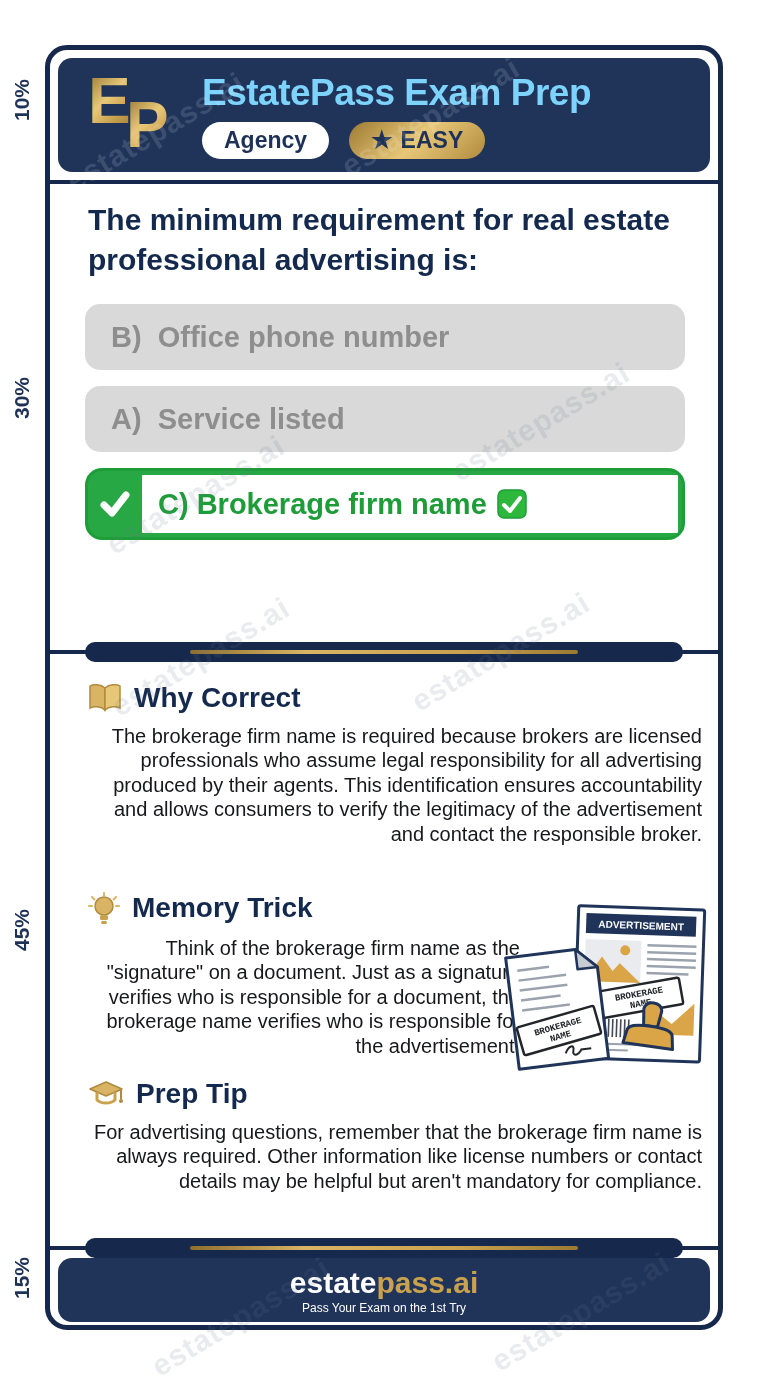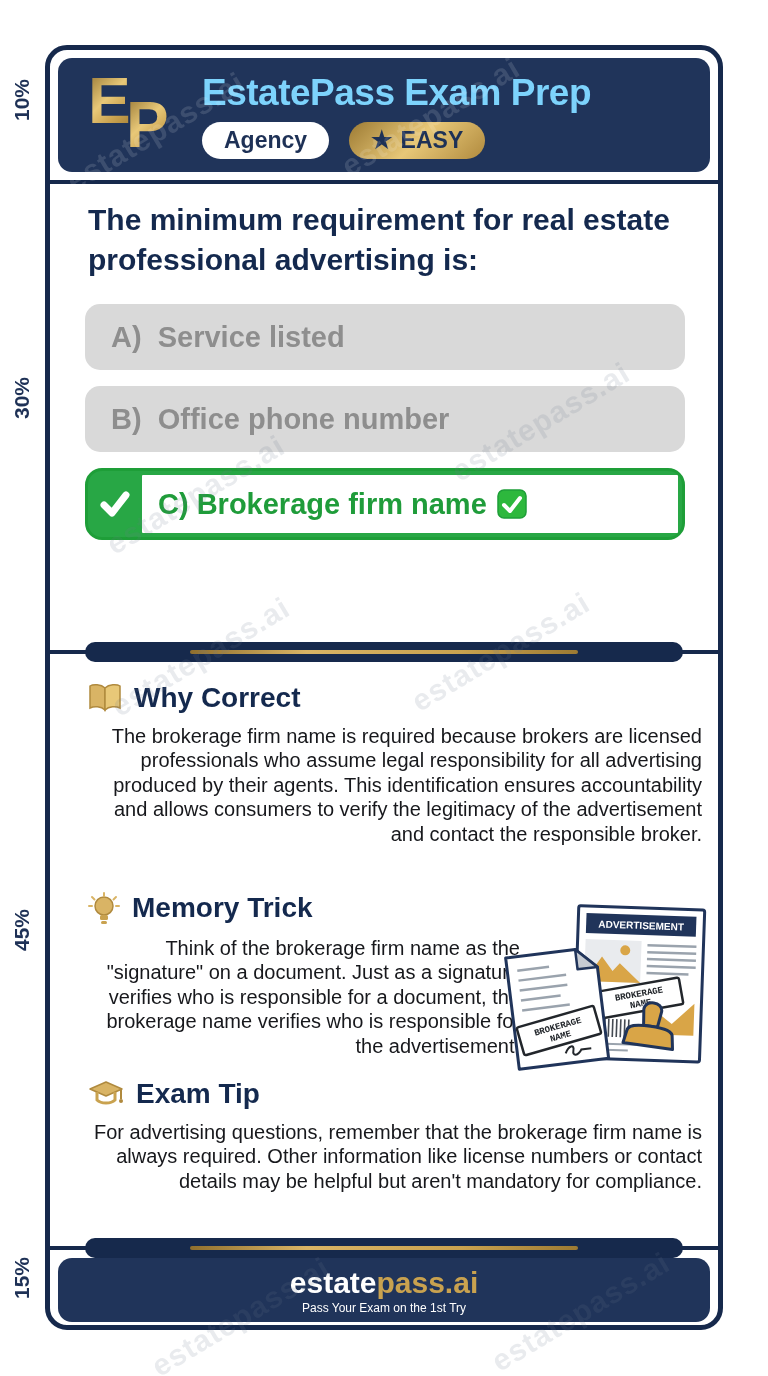--- a/index.html
+++ b/index.html
@@ -107,22 +107,22 @@
         </div>
       </div>
     </div>
   </div>
 
   <div class="hline" style="top:130px"></div>
 
   <div class="question">The minimum requirement for real estate professional advertising is:</div>
 
   <div class="options">
+    <div class="opt">B)  Office phone number</div>
     <div class="opt">A)  Service listed</div>
-    <div class="opt">B)  Office phone number</div>
     <div class="opt opt-c">
       <div class="check-zone">
         <svg width="34" height="34" viewBox="0 0 34 34">
             <path d="M6 18 L14 26 L28 8" fill="none" stroke="#ffffff" stroke-width="7" stroke-linecap="round" stroke-linejoin="round"></path>
           </svg>
       </div>
       <div class="c-inner">
         <span>C) Brokerage firm name</span>
         <svg width="30" height="30" viewBox="0 0 30 30">
           <rect x="1" y="1" width="28" height="28" rx="6" fill="#2db83d" stroke="#1e9e38" stroke-width="1.5"></rect>
@@ -235,21 +235,21 @@
   </svg>
 
   <div class="block" style="top:1028px">
     <div class="block-head">
       <svg width="36" height="30" viewBox="0 0 36 30">
         <path d="M2 11 L18 4 L34 11 L18 18 Z" fill="#d9b465" stroke="#b08a3e" stroke-width="1.5" stroke-linejoin="round"></path>
         <path d="M9 14 L9 22 C13 26 23 26 27 22 L27 14" fill="none" stroke="#c9a24f" stroke-width="3"></path>
         <line x1="33" y1="12" x2="33" y2="21" stroke="#b08a3e" stroke-width="2"></line>
         <circle cx="33" cy="23" r="2" fill="#b08a3e"></circle>
       </svg>
-      <h2>Exam Tip</h2>
+      <h2>Prep Tip</h2>
     </div>
     <div class="block-body">For advertising questions, remember that the brokerage firm name is always required. Other information like license numbers or contact details may be helpful but aren't mandatory for compliance.</div>
   </div>
 
   <div class="divider" style="top:1196px">
     <div class="pill">
         <div class="goldline"></div>
       </div>
   </div>
 

